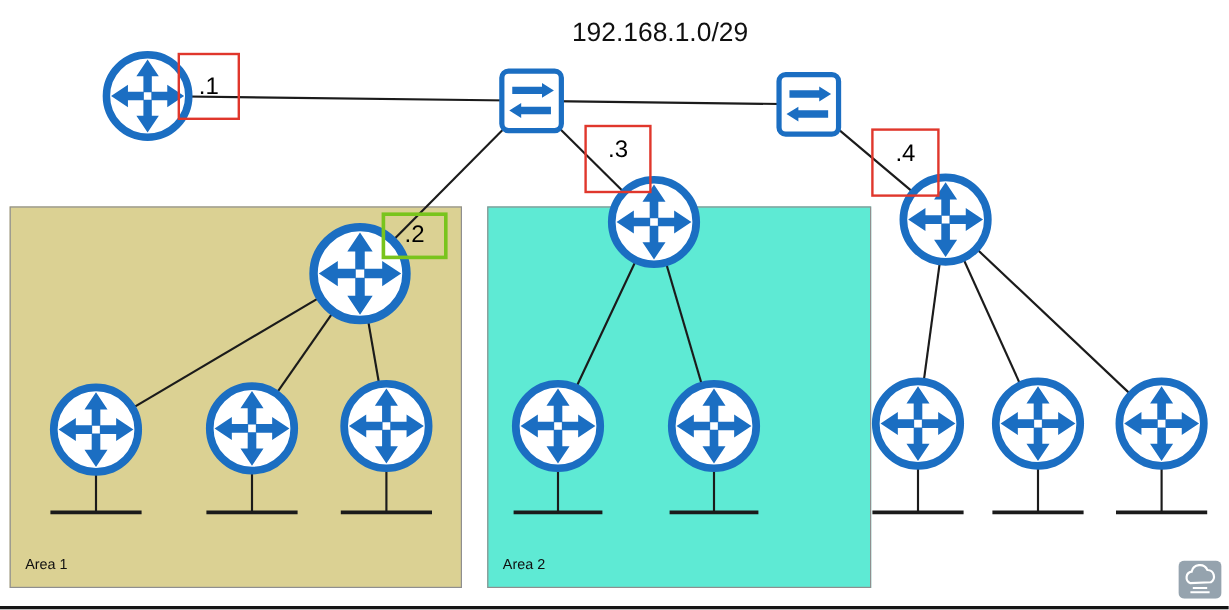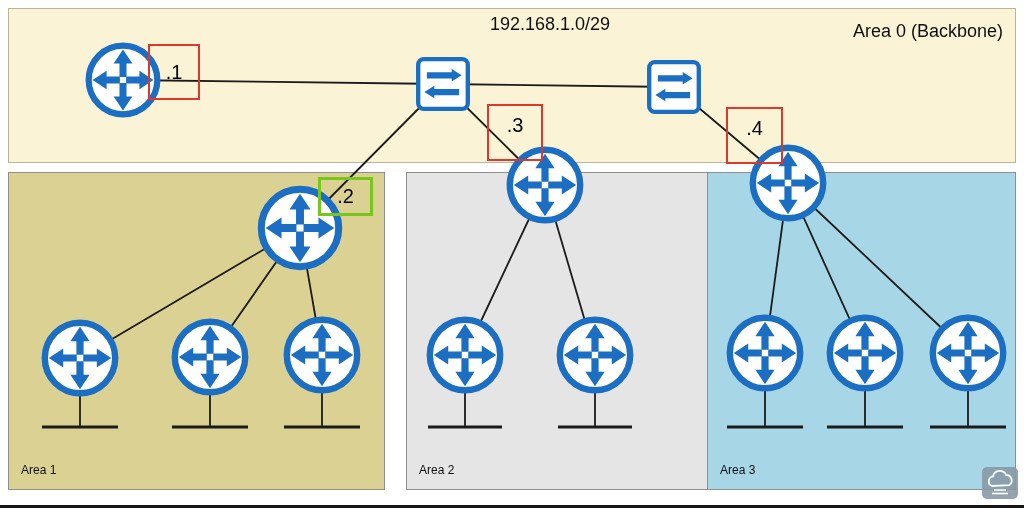--- a/index.html
+++ b/index.html
@@ -11,26 +11,26 @@
     width: 1024px;
     height: 508px;
     background: #ffffff;
     overflow: hidden;
     border-bottom: 3px solid #151515;
   }
 
   .area { position: absolute; border: 1px solid #8f8f8f; }
   .area0 { left: 8px;   top: 8px;   width: 1008px; height: 155px; background: #faf3d5; border-color: #b9b49a; z-index: 1; }
   .area1 { left: 8px;   top: 172px; width: 377px;  height: 318px; background: #dbd193; z-index: 1; }
-  .area2 { left: 406px; top: 172px; width: 320px;  height: 318px; background: #e5e5e5; z-index: 1; }
+  .area2 { left: 406px; top: 172px; width: 320px;  height: 318px; background: #5eead4; z-index: 1; }
   .area3 { left: 707px; top: 172px; width: 309px;  height: 318px; background: #a7d7e6; z-index: 1; }
 
   .title {
     position: absolute; left: 440px; top: 14px; width: 220px;
-    text-align: center; font-size: 18px; color: #101010; z-index: 6;
+    text-align: center; font-size: 22px; color: #101010; z-index: 6;
   }
   .area0-label { position: absolute; right: 12px; top: 12px; font-size: 18px; color: #101010; }
   .area-label  { position: absolute; left: 12px; bottom: 12px; font-size: 12px; color: #101010; }
 
   .links { position: absolute; left: 0; top: 0; z-index: 2; }
   .links line { stroke: #1b1b1b; stroke-width: 1.8; }
   .links line.bar { stroke-width: 3; }
 
   .dev { position: absolute; z-index: 3; }
 
@@ -64,31 +64,25 @@
       <symbol id="switch-sym" viewBox="0 0 100 100">
         <rect x="10" y="10" width="80" height="80" rx="9" fill="#ffffff" stroke="#1b6ec2" stroke-width="7"></rect>
         <g fill="#1b6ec2">
           <polygon points="80,36 64,26 64,31 24,31 24,41 64,41 64,46"></polygon>
           <polygon points="20,63 36,53 36,58 76,58 76,68 36,68 36,73"></polygon>
         </g>
       </symbol>
     </defs>
   </svg>
 
-  <div class="area area0">
-    <div class="area0-label">Area 0 (Backbone)</div>
-  </div>
   <div class="area area1">
     <div class="area-label">Area 1</div>
   </div>
   <div class="area area2">
     <div class="area-label">Area 2</div>
-  </div>
-  <div class="area area3">
-    <div class="area-label">Area 3</div>
   </div>
 
   <div class="title">192.168.1.0/29</div>
 
   <svg class="links" width="1024" height="508">
     <line x1="123" y1="80" x2="443" y2="84"></line>
     <line x1="443" y1="84" x2="674" y2="87"></line>
     <line x1="443" y1="84" x2="300" y2="228"></line>
     <line x1="443" y1="84" x2="545" y2="185"></line>
     <line x1="674" y1="87" x2="788" y2="183"></line>

